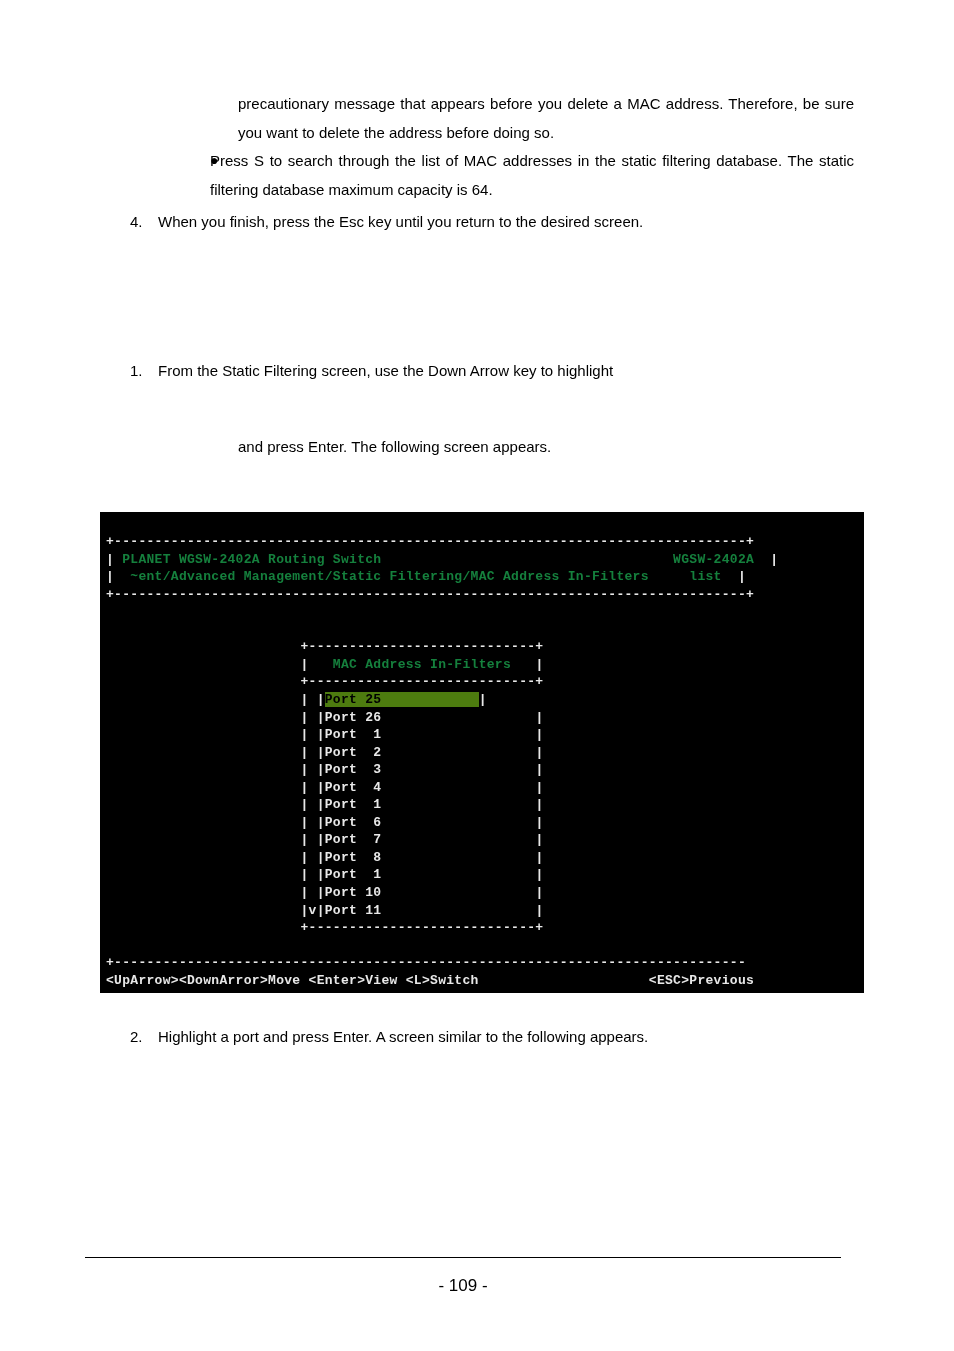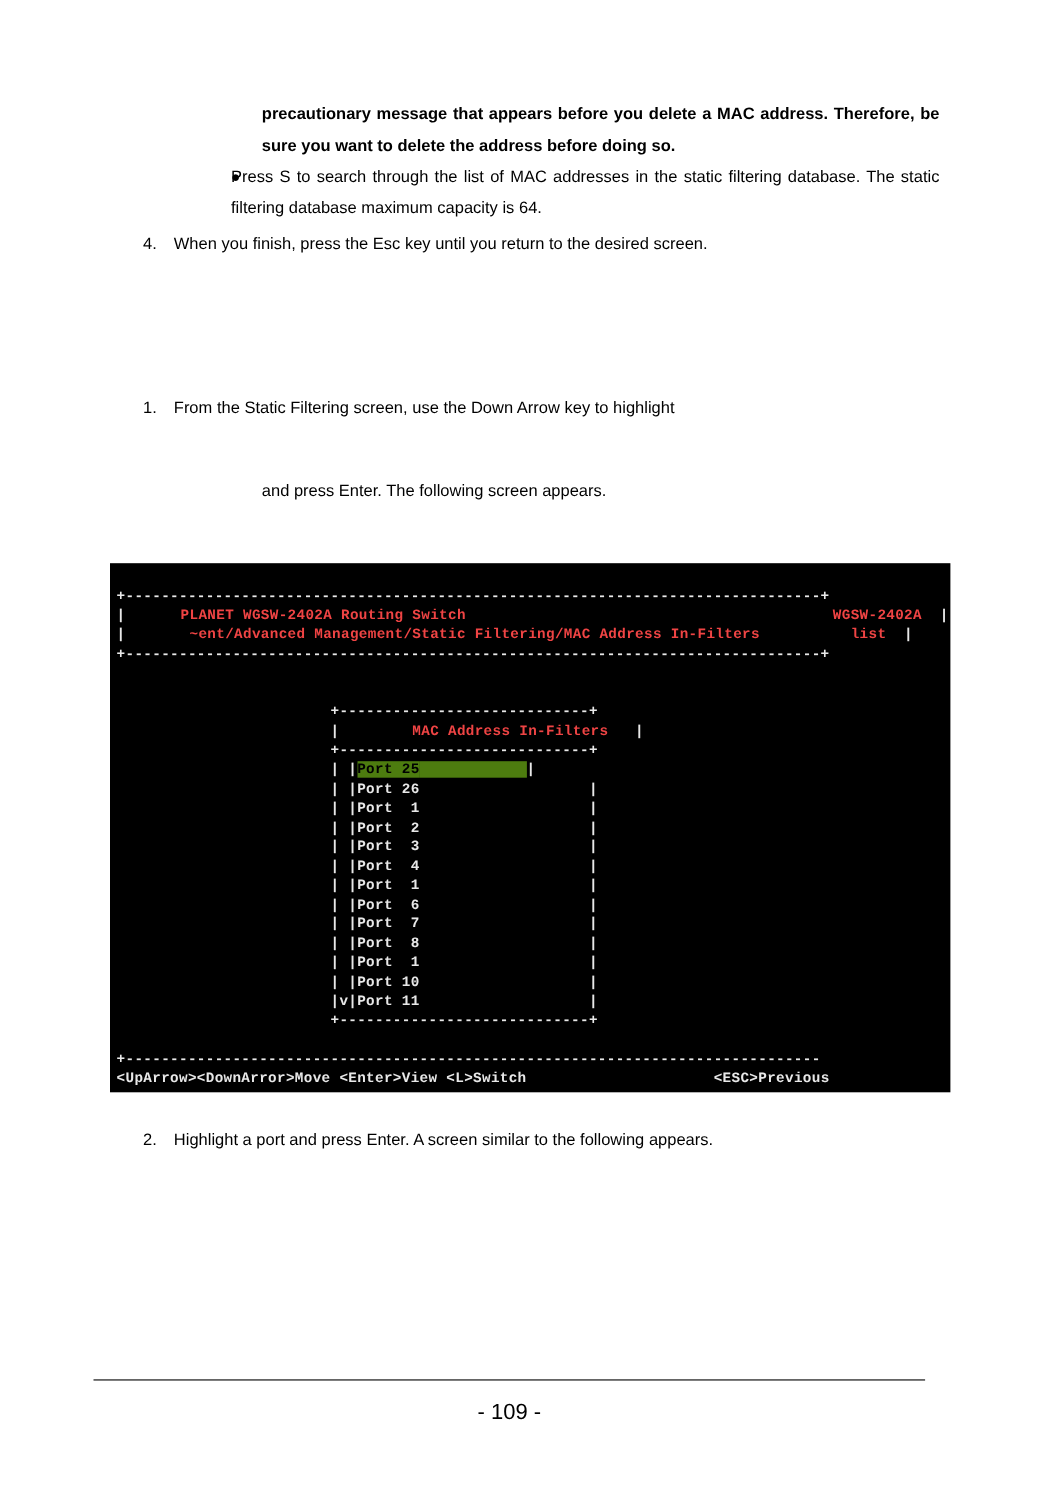--- a/index.html
+++ b/index.html
@@ -31,42 +31,42 @@
     font-weight: bold;
     line-height: 1.35;
     padding: 4px 6px 4px 6px;
     white-space: pre;
     letter-spacing: 0.3px;
   }
   .term-hl {
     background: #4d7c0f;
     color: #000000;
   }
-  .term-cyan { color: #ef4444; margin-left: 42px; }
+  .term-cyan { color: #15803d; }
   .footer {
     position: absolute;
     bottom: 55px;
     left: 0;
     width: 926px;
     text-align: center;
-    font-size: 20px;
+    font-size: 17px;
   }
   .footer-line {
     border-top: 1px solid #000;
     width: 756px;
     margin: 0 auto 18px auto;
   }
 </style>
 </head>
 <body>
 
 <div class="page">
 
   <div class="bullet-block body-text">
-    <div class="indent-after-num" style="padding-left:68px;font-weight:bold;">
+    <div class="indent-after-num" style="padding-left:68px;">
       <div class="bullet-content">precautionary message that appears before you delete a MAC address. Therefore, be sure you want to delete the address before doing so.</div>
     </div>
     <div class="bullet-row">
       <div class="bullet-mark solid-bullet" style="padding-left:40px;">●</div>
       <div class="bullet-content">Press S to search through the list of MAC addresses in the static filtering database. The static filtering database maximum capacity is 64.</div>
     </div>
   </div>
 
   <div class="num-block body-text" style="margin-top:4px;">
     <div class="num-row">

